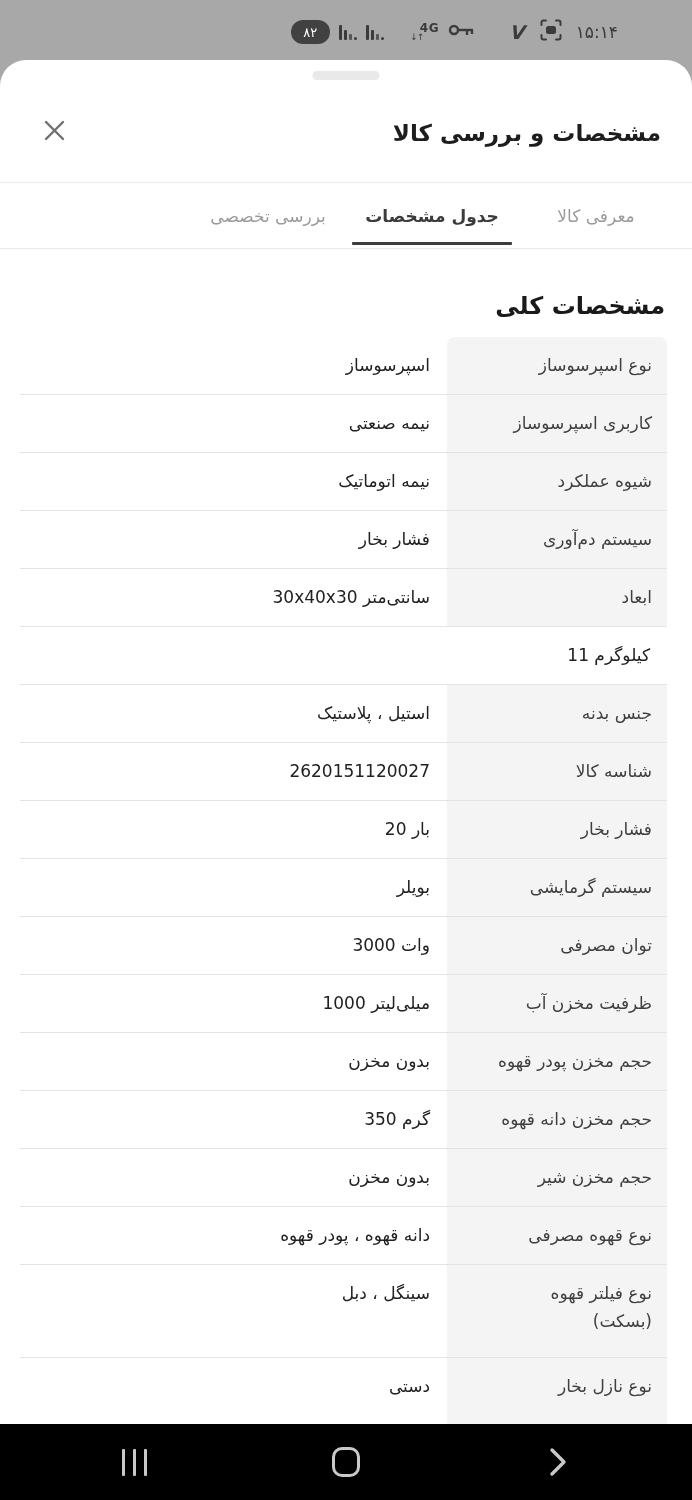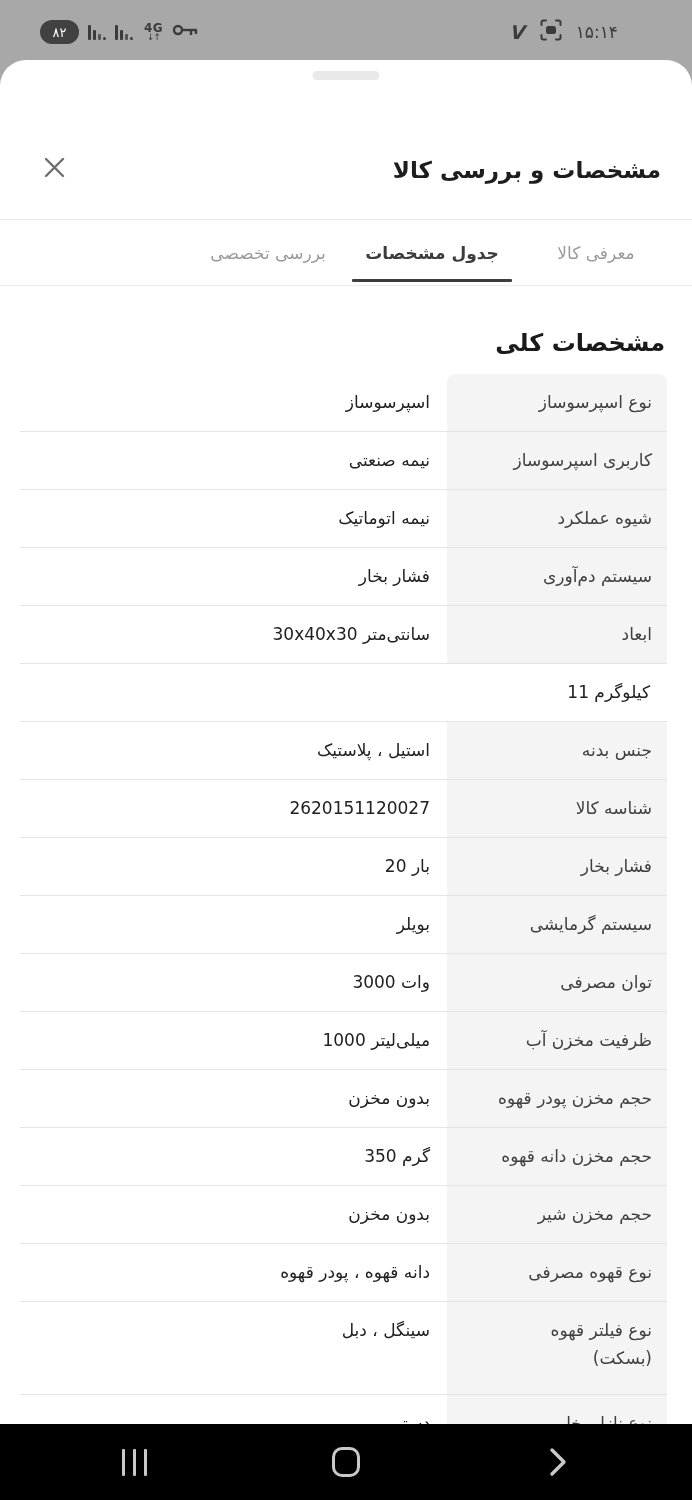--- a/index.html
+++ b/index.html
@@ -1,36 +1,36 @@
 <!DOCTYPE html>
 <html lang="fa"><head>
 <meta charset="utf-8">
 <style>
   html,body{margin:0;padding:0;background:#555;}
   *{box-sizing:border-box;font-family:"DejaVu Sans",sans-serif;}
   .screen{position:relative;width:692px;height:1500px;background:#a8a8a8;overflow:hidden;margin:0 auto;}
 
   
-  .statusbar{position:absolute;top:0;left:2px;right:0;height:60px;display:flex;align-items:center;justify-content:space-between;padding:4px 24px 0 38px;color:#3b3b3b;direction:ltr;}
+  .statusbar{position:absolute;top:0;left:2px;right:0;height:60px;display:flex;align-items:center;justify-content:flex-end;padding:4px 24px 0 38px;color:#3b3b3b;direction:ltr;gap:37px;}
   .sb-left,.sb-right{display:flex;align-items:center;gap:9px;}
   .sb-right{margin-right:50px;gap:14px;}
   .battery-pill{background:#414141;color:#fff;min-width:39px;height:24px;border-radius:13px;display:flex;align-items:center;justify-content:center;font-size:13px;padding:0 8px;}
   .sig{display:flex;align-items:flex-end;gap:2px;height:15px;}
   .sig i{display:block;width:3px;background:#3b3b3b;border-radius:1px;}
   .sig .b1{height:15px;} .sig .b2{height:10px;} .sig .b3{height:6px;opacity:.75;} .sig .dot{height:3px;width:3px;border-radius:50%;}
   .net4g{display:flex;flex-direction:column;align-items:center;line-height:1;margin-left:2px;}
-  .net4g .g{font-size:12px;font-weight:bold;letter-spacing:.5px;}
+  .net4g .g{font-size:12px;font-weight:bold;letter-spacing:.5px;margin-left:25px;}
   .net4g .ar{font-size:9px;letter-spacing:-1px;margin-top:-1px;}
   .vpn-v{font-size:19px;font-weight:bold;font-style:italic;transform:skewX(-6deg);}
   .sb-time{font-size:17px;letter-spacing:.5px;}
 
   
   .sheet{position:absolute;top:60px;left:0;right:0;bottom:0;background:#ffffff;border-radius:26px 26px 0 0;direction:rtl;}
   .handle{position:absolute;top:11px;left:50%;transform:translateX(-50%);width:67px;height:9px;border-radius:5px;background:#e9e9e9;}
-  .sheet-head{position:relative;height:123px;border-bottom:1px solid #eaeaea;margin-top:37px;}
+  .sheet-head{position:relative;height:123px;border-bottom:1px solid #eaeaea;}
   .sheet-title{position:absolute;top:59px;right:31px;font-size:23px;font-weight:bold;color:#1d1d1d;line-height:1.3;}
   .close-btn{position:absolute;top:56px;left:40px;width:28px;height:28px;display:flex;align-items:center;justify-content:center;cursor:pointer;background:none;border:none;padding:0;}
 
   
   .tabs{height:66px;border-bottom:1px solid #eaeaea;display:flex;flex-direction:row;padding-left:0;padding-right:14px;}
   .tab{width:164px;display:flex;align-items:center;justify-content:center;font-size:17px;color:#9a9a9a;position:relative;cursor:pointer;background:none;border:none;}
   .tab.active{color:#3c3c3c;font-weight:bold;}
   .tab.active::after{content:"";position:absolute;bottom:3px;left:2px;right:2px;height:3px;background:#3d3d3d;border-radius:1px;}
 
   

